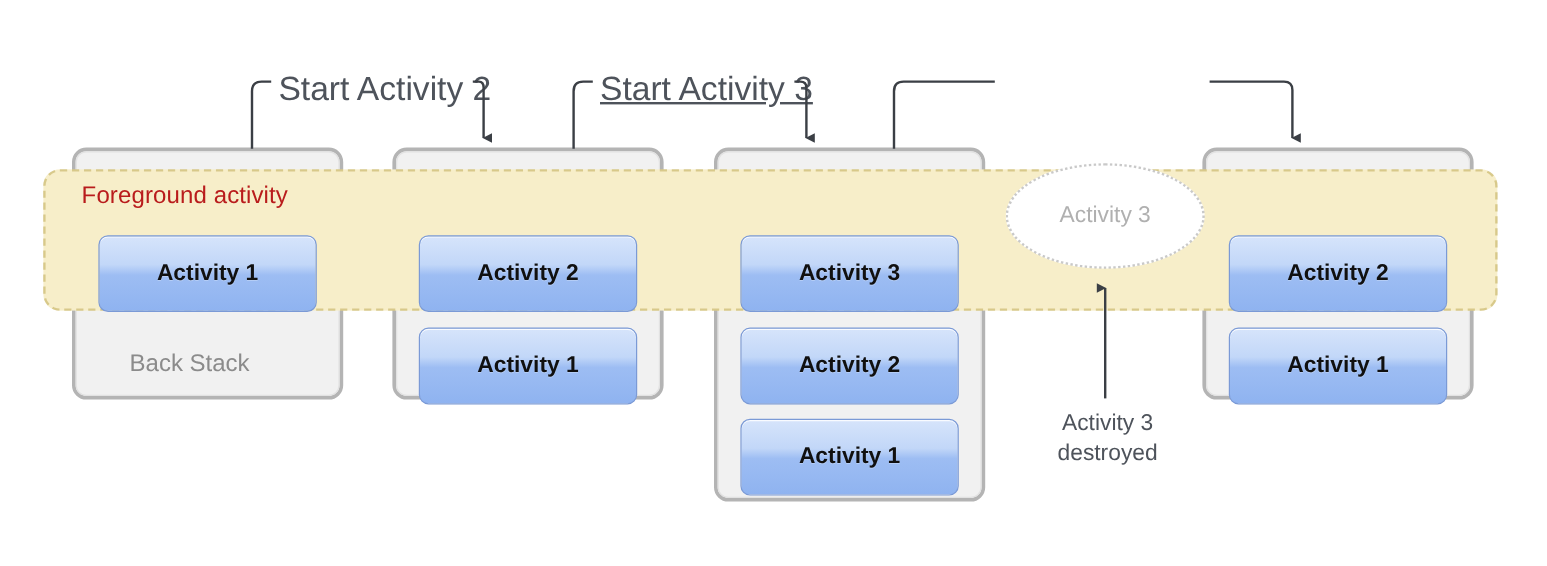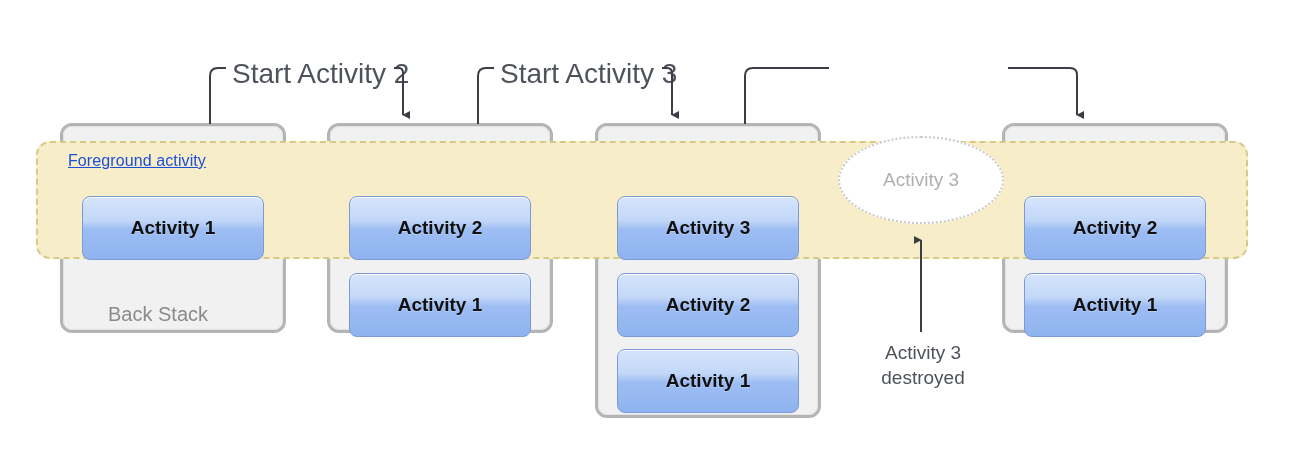--- a/index.html
+++ b/index.html
@@ -31,26 +31,25 @@
     background: #f7eec9;
     border: 2px dashed #d8c98a;
     border-radius: 14px;
     box-sizing: border-box;
     z-index: 2;
   }
   .fg-band-label {
     position: absolute;
     left: 68px;
     top: 152px;
-    font-size: 16px;
-    color: #1d4ed8;
+    font-size: 20px;
+    color: #b91c1c;
     letter-spacing: 0.1px;
     z-index: 5;
     white-space: nowrap;
-    text-decoration: underline;
   }
 
   
   .stack {
     position: absolute;
     background: #f1f1f1;
     border: 3px solid #b4b4b4;
     border-radius: 12px;
     box-sizing: border-box;
     z-index: 1;
@@ -164,41 +163,41 @@
   </div>
 
   <div class="stack" style="left:1002px; top:123px; width:226px; height:210px;">
     <div class="stack-inner"></div>
   </div>
 
   <div class="fg-band"></div>
   <div class="fg-band-label">Foreground activity</div>
 
   <div class="activity" style="left:82px; top:196px; width:182px;">Activity 1</div>
-  <div class="backstack-label" style="left:60px; top:303px; width:196px;">Back Stack</div>
+  <div class="backstack-label" style="left:60px; top:292px; width:196px;">Back Stack</div>
 
   <div class="activity" style="left:349px; top:196px; width:182px;">Activity 2</div>
   <div class="activity" style="left:349px; top:273px; width:182px;">Activity 1</div>
 
   <div class="activity" style="left:617px; top:196px; width:182px;">Activity 3</div>
   <div class="activity" style="left:617px; top:273px; width:182px;">Activity 2</div>
   <div class="activity" style="left:617px; top:349px; width:182px;">Activity 1</div>
 
   <div class="activity" style="left:1024px; top:196px; width:182px;">Activity 2</div>
   <div class="activity" style="left:1024px; top:273px; width:182px;">Activity 1</div>
 
   <div class="cloud">Activity 3</div>
 
   <div class="destroyed-label">
     <div>Activity 3</div>
     <div>destroyed</div>
   </div>
 
   <div class="flow-label" style="left:232px; top:58px;">Start Activity 2</div>
-  <div class="flow-label" style="left:500px; top:58px;">Start Activity 3</div>
+  <div class="flow-label" style="left:500px; top:58px;text-decoration:underline;">Start Activity 3</div>
 
   <svg class="overlay" viewBox="0 0 1289 472">
     <defs>
       <marker id="arrowhead" markerWidth="9" markerHeight="9" refX="4.5" refY="7.6" orient="auto" markerUnits="userSpaceOnUse">
         <path d="M0.6,0.6 L8.4,0.6 L4.5,8.4 Z" fill="#3b3f45"></path>
       </marker>
       <marker id="arrowhead-up" markerWidth="9" markerHeight="9" refX="4.5" refY="7.6" orient="auto" markerUnits="userSpaceOnUse">
         <path d="M0.6,0.6 L8.4,0.6 L4.5,8.4 Z" fill="#3b3f45"></path>
       </marker>
     </defs>

